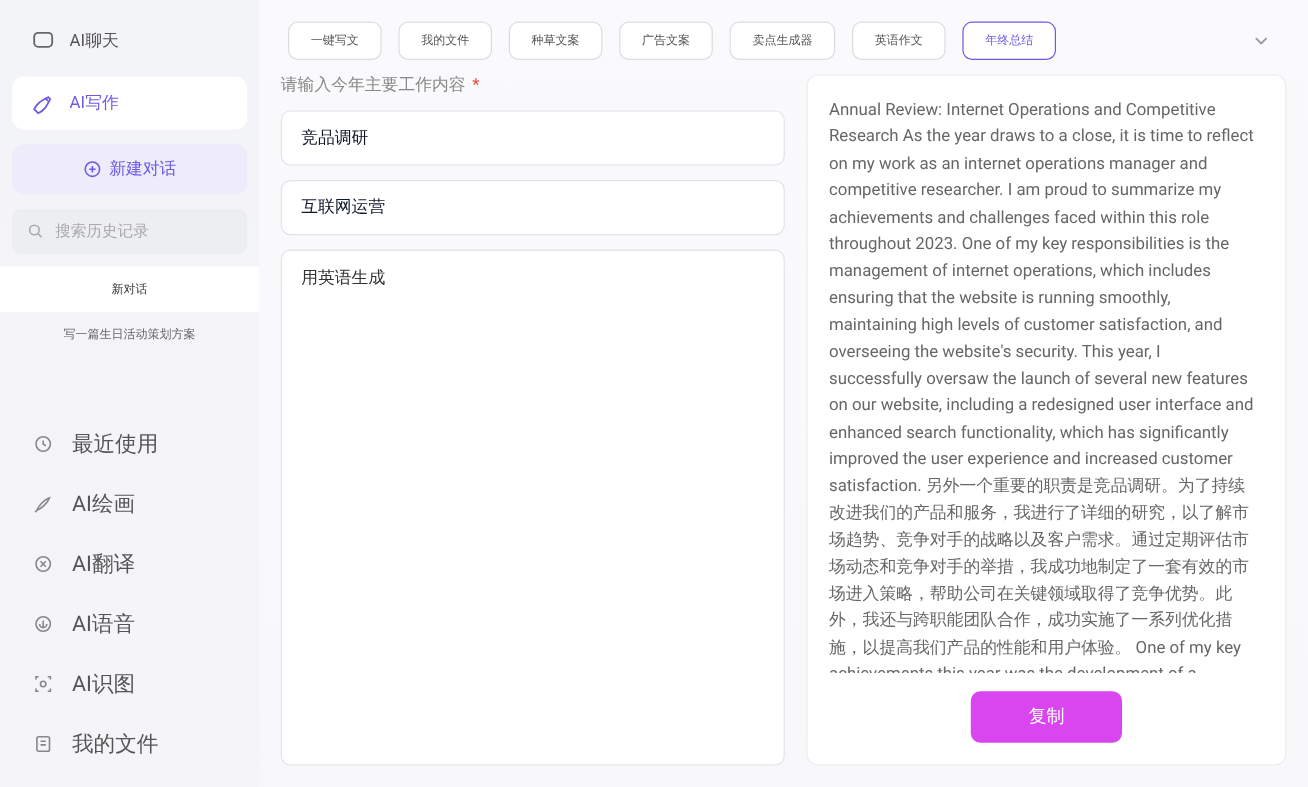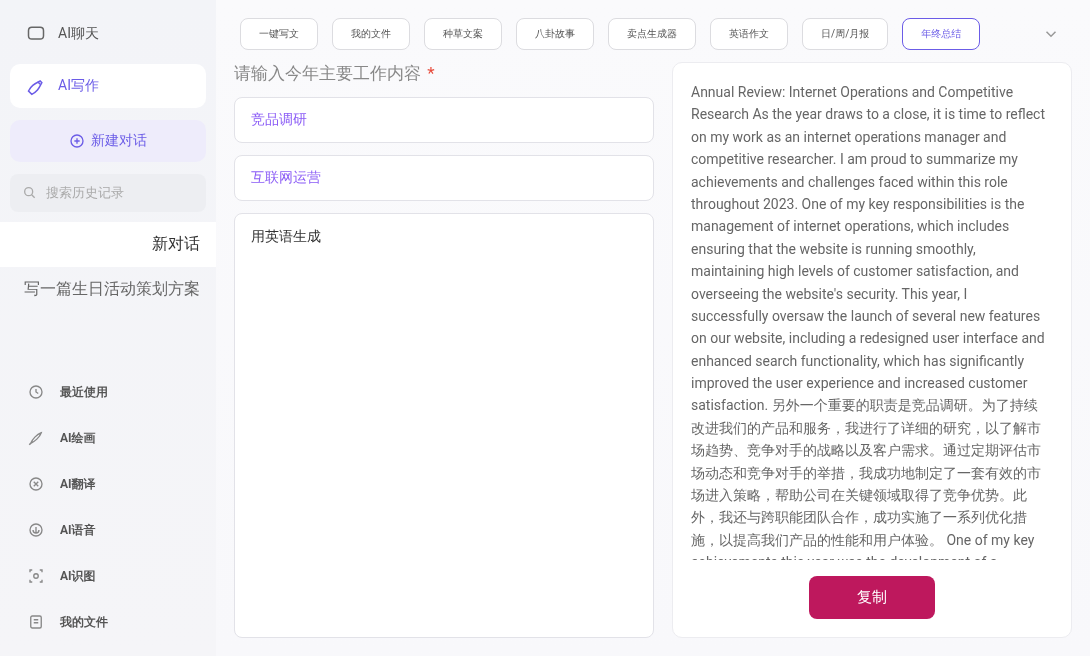--- a/index.html
+++ b/index.html
@@ -5,42 +5,42 @@
 * { margin: 0; padding: 0; box-sizing: border-box; font-family: -apple-system, BlinkMacSystemFont, "Segoe UI", Roboto, "Helvetica Neue", Arial, sans-serif; }
 body { background: #f5f5f7; display: flex; height: 656px; width: 1090px; overflow: hidden; }
 .sidebar { width: 216px; background: linear-gradient(to bottom, #f3f4f8, #f5f5f8); display: flex; flex-direction: column; padding: 12px 0; gap: 0; }
 .sidebar-top { padding: 0 10px; display: flex; flex-direction: column; gap: 8px; }
 .nav-item { display: flex; align-items: center; gap: 12px; padding: 12px 16px; border-radius: 10px; cursor: pointer; font-size: 14px; color: #555; text-align: center; }
 .nav-item.active { background: #fff; color: #6b5ce7; font-weight: 400; }
 .nav-item .icon { width: 20px; height: 20px; display: flex; align-items: center; justify-content: center; }
 .new-chat-btn { background: #eeecfb; color: #6b5ce7; border-radius: 10px; padding: 12px; text-align: center; font-size: 14px; cursor: pointer; display: flex; align-items: center; justify-content: center; gap: 6px; margin-top: 4px; }
 .search-box { margin: 12px 10px 0; padding: 10px 12px; background: #edeef2; border-radius: 8px; display: flex; align-items: center; gap: 8px; color: #aaa; font-size: 13px; text-align: center; }
 .history-list { margin-top: 10px; }
-.history-item { padding: 12px 16px; font-size: 16px; color: #666; cursor: pointer; text-align: right; }
+.history-item { padding: 12px 16px; font-size: 10px; color: #666; cursor: pointer; text-align: center; }
 .history-item.selected { background: #fff; color: #333; }
 .sidebar-bottom { margin-top: auto; padding: 0 10px; display: flex; flex-direction: column; gap: 2px; }
-.tool-item { display: flex; align-items: center; gap: 14px; padding: 12px 16px; font-size: 12px; color: #555; cursor: pointer; border-radius: 8px; font-weight: bold; }
+.tool-item { display: flex; align-items: center; gap: 14px; padding: 12px 16px; font-size: 18px; color: #555; cursor: pointer; border-radius: 8px; }
 .tool-item .icon { width: 20px; height: 20px; display: flex; align-items: center; justify-content: center; color: #888; }
 .main { flex: 1; background: linear-gradient(to bottom, #fafafc, #f8f8fb); display: flex; flex-direction: column; }
 .tabs-row { display: flex; align-items: center; gap: 14px; padding: 18px 24px 12px; flex-wrap: wrap; }
 .tab { padding: 8px 18px; border: 1px solid #dcdce0; border-radius: 8px; font-size: 10px; color: #555; cursor: pointer; background: #fff; }
 .tab.active { border-color: #6b5ce7; color: #6b5ce7; }
 .expand-icon { margin-left: auto; color: #999; cursor: pointer; padding: 6px; }
 .content { flex: 1; display: flex; gap: 18px; padding: 0 18px 18px; min-height: 0; }
 .form-panel { flex: 1; display: flex; flex-direction: column; gap: 12px; min-width: 0; }
-.form-label { font-size: 17px; color: #888; }
+.form-label { font-size: 14px; color: #888; }
 .form-label .req { color: #e74c3c; margin-left: 2px; }
-.form-input { border: 1px solid #e2e2e8; border-radius: 8px; padding: 14px 16px; font-size: 14px; color: #8b5cf6; background: #fff; outline: none; }
+.form-input { border: 1px solid #e2e2e8; border-radius: 8px; padding: 14px 16px; font-size: 14px; color: #0f172a; background: #fff; outline: none; }
 .form-textarea { border: 1px solid #e2e2e8; border-radius: 8px; padding: 14px 16px; font-size: 14px; color: #333; background: #fff; flex: 1; resize: none; outline: none; min-height: 200px; font-family: inherit; }
 .generate-btn { align-self: center; padding: 14px 40px; background: #c4c4cc; color: #fff; border: none; border-radius: 8px; font-size: 15px; cursor: pointer; margin-top: 12px; }
 .output-panel { width: 400px; background: #fff; border: 1px solid #ececf0; border-radius: 10px; display: flex; flex-direction: column; padding: 18px; min-height: 0; }
 .output-text { flex: 1; overflow-y: auto; font-size: 14px; color: #666; line-height: 1.6; padding-right: 8px; }
 .output-text::-webkit-scrollbar { width: 6px; }
 .output-text::-webkit-scrollbar-thumb { background: #ddd; border-radius: 3px; }
-.copy-btn { align-self: center; padding: 12px 48px; background: #be185d; color: #fff; border: none; border-radius: 8px; font-size: 15px; cursor: pointer; margin-top: 16px; font-family: Liberation Serif, serif; }
+.copy-btn { align-self: center; padding: 12px 48px; background: #d946ef; color: #fff; border: none; border-radius: 8px; font-size: 15px; cursor: pointer; margin-top: 16px; font-family: Liberation Serif, serif; }
 svg { display: block; }
 </style>
 </head>
 <body>
 
 <aside class="sidebar">
   <div class="sidebar-top">
     <div class="nav-item">
       <span class="icon">
         <svg width="20" height="20" viewBox="0 0 24 24" fill="none" stroke="#666" stroke-width="1.8">
@@ -138,24 +138,23 @@
       <span>我的文件</span>
     </div>
   </div>
 </aside>
 
 <main class="main">
   <div class="tabs-row">
     <div class="tab">一键写文</div>
     <div class="tab">我的文件</div>
     <div class="tab">种草文案</div>
-    <div class="tab">八卦故事</div>
+    <div class="tab">广告文案</div>
     <div class="tab">卖点生成器</div>
     <div class="tab">英语作文</div>
-    <div class="tab">日/周/月报</div>
     <div class="tab active">年终总结</div>
     <div class="expand-icon">
       <svg width="18" height="18" viewBox="0 0 24 24" fill="none" stroke="#999" stroke-width="2">
           <path d="M6 9l6 6 6-6"></path>
         </svg>
     </div>
   </div>
   <div class="content">
     <div class="form-panel">
       <div class="form-label"><span>请输入今年主要工作内容</span> <span class="req">*</span></div>

